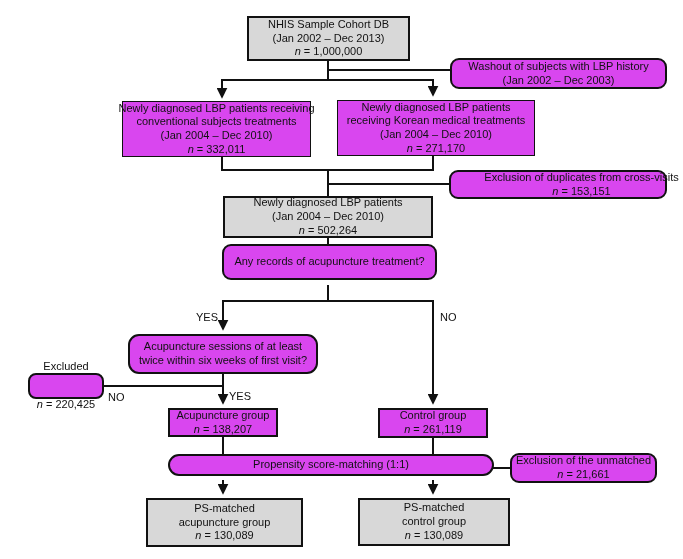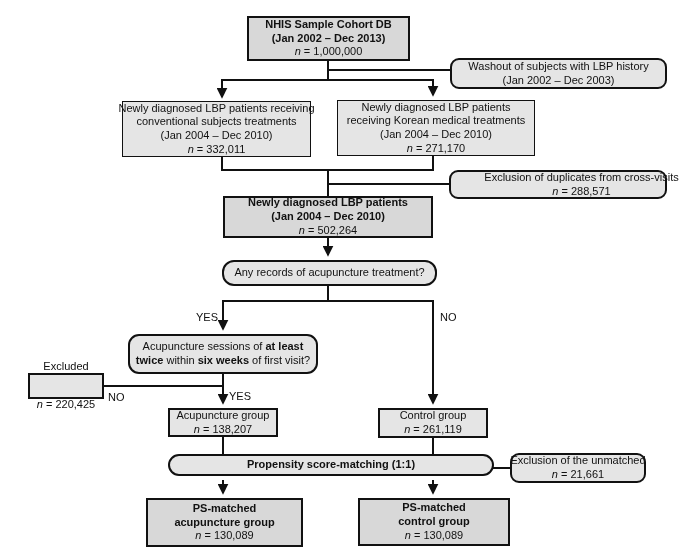--- a/index.html
+++ b/index.html
@@ -13,31 +13,31 @@
     background:var(--bg,#ffffff);
     overflow:hidden;
   }
   #wires{position:absolute;left:0;top:0;width:683px;height:559px;}
   .box{
     position:absolute;
     box-sizing:border-box;
     display:flex;flex-direction:column;
     align-items:center;justify-content:center;
     text-align:center;
-    background:#e5e5e5;
+    background:#d946ef;
     border:1.5px solid var(--line,#111111);
     font-size:11px;line-height:1.25;color:#111;
   }
   .box > div{width:max-content;white-space:nowrap;}
   .box .wrapline{width:94%;white-space:normal;}
   .gray{background:var(--gray,#d8d8d8);border-width:2.5px;}
   .gray2{background:var(--gray,#d8d8d8);border-width:2px;}
   .rounded{border-radius:9px;border-width:2px;}
   .rounded-big{border-radius:11px;border-width:2.5px;}
-  .b{font-weight:bold;}
+  .b{font-weight:normal;}
   .i{font-style:italic;}
   .lbl{
     position:absolute;font-size:11px;color:#111;line-height:1;
   }
 </style>
 </head>
 <body>
 
 <div id="stage">
 
@@ -100,57 +100,57 @@
 
   <div class="box" style="left:337px;top:100px;width:198px;height:56px;">
     <div>Newly diagnosed LBP patients</div>
     <div>receiving Korean medical treatments</div>
     <div>(Jan 2004 – Dec 2010)</div>
     <div><span class="i">n</span><span> = 271,170</span></div>
   </div>
 
   <div class="box rounded" style="left:449px;top:170px;width:218px;height:29px;padding-left:47px;">
     <div>Exclusion of duplicates from cross-visits</div>
-    <div><span class="i">n</span><span> = 288,571</span></div>
+    <div><span class="i">n</span><span> = 153,151</span></div>
   </div>
 
   <div class="box gray2" style="left:223px;top:196px;width:210px;height:42px;">
     <div class="b">Newly diagnosed LBP patients</div>
     <div class="b">(Jan 2004 – Dec 2010)</div>
     <div><span class="i">n</span><span> = 502,264</span></div>
   </div>
 
-  <div class="box rounded" style="left:222px;top:260px;width:215px;height:26px;border-radius:12px;">
+  <div class="box rounded" style="left:222px;top:244px;width:215px;height:36px;">
     <div>Any records of acupuncture treatment?</div>
   </div>
 
   <div class="box rounded-big" style="left:128px;top:334px;width:190px;height:40px;">
     <div class="wrapline"><span>Acupuncture sessions of </span><span class="b">at least twice</span><span> within </span><span class="b">six weeks</span><span> of first visit?</span></div>
   </div>
 
-  <div class="box rounded" style="left:28px;top:373px;width:76px;height:26px;border-radius:0;gap:24px;">
+  <div class="box rounded" style="left:28px;top:373px;width:76px;height:26px;border-radius:8px;gap:24px;">
     <div>Excluded</div>
     <div><span class="i">n</span><span> = 220,425</span></div>
   </div>
 
   <div class="box" style="left:168px;top:408px;width:110px;height:29px;border-width:2px;">
     <div>Acupuncture group</div>
     <div><span class="i">n</span><span> = 138,207</span></div>
   </div>
 
   <div class="box" style="left:378px;top:408px;width:110px;height:30px;border-width:2px;">
     <div>Control group</div>
     <div><span class="i">n</span><span> = 261,119</span></div>
   </div>
 
   <div class="box rounded-big" style="left:168px;top:454px;width:326px;height:22px;border-width:2px;">
     <div class="b">Propensity score-matching (1:1)</div>
   </div>
 
-  <div class="box rounded" style="left:510px;top:453px;width:136px;height:30px;text-align:right;">
+  <div class="box rounded" style="left:510px;top:453px;width:147px;height:30px;text-align:right;">
     <div>Exclusion of the unmatched</div>
     <div><span class="i">n</span><span> = 21,661</span></div>
   </div>
 
   <div class="box gray" style="left:146px;top:498px;width:157px;height:49px;">
     <div class="b">PS-matched</div>
     <div class="b">acupuncture group</div>
     <div><span class="i">n</span><span> = 130,089</span></div>
   </div>
 

